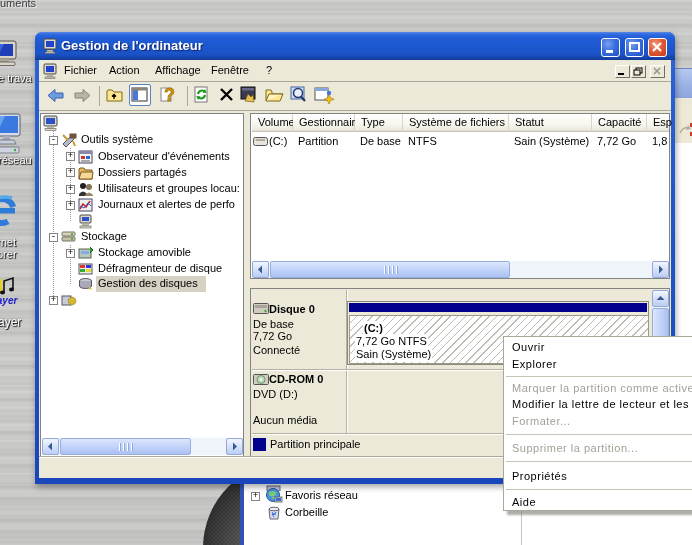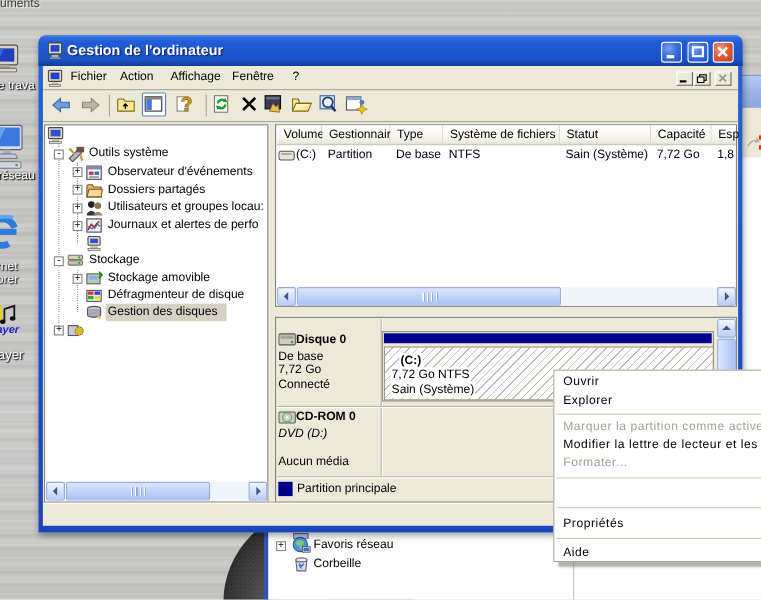--- a/index.html
+++ b/index.html
@@ -445,21 +445,21 @@
 
         <div class="abs" style="left:1px;top:80px;width:398px;height:1px;background:#b5b2a5;"></div>
         <div class="abs" style="left:1px;top:81px;width:398px;height:1px;background:#fff;"></div>
 
         <div class="abs" style="left:2px;top:84px;"><svg width="16" height="13">
               <rect x="0.5" y="1.5" width="15" height="10" rx="1" fill="#d0ccc0" stroke="#555"></rect>
               <circle cx="8" cy="6.5" r="4" fill="#c0d8c0" stroke="#696"></circle>
               <circle cx="8" cy="6.5" r="1.2" fill="#fff"></circle>
             </svg></div>
         <div class="ttext" style="left:18px;top:83px;font-weight:bold;">CD-ROM 0</div>
-        <div class="ttext" style="left:2px;top:98px;font-style:italic;">DVD (D:)</div>
+        <div class="ttext" style="left:2px;top:98px;">DVD (D:)</div>
         <div class="ttext" style="left:2px;top:124px;">Aucun média</div>
 
         <div class="abs" style="left:1px;top:144px;width:417px;height:1px;background:#b5b2a5;"></div>
         <div class="abs" style="left:1px;top:145px;width:417px;height:1px;background:#fff;"></div>
         <div class="abs navy" style="left:2px;top:149px;width:13px;height:13px;"></div>
         <div class="ttext" style="left:19px;top:148px;">Partition principale</div>
 
         <div class="sbtrack" style="left:401px;top:1px;width:17px;height:144px;"></div>
         <div class="sbbtn" style="left:401px;top:1px;">
             <svg width="15" height="15">
@@ -478,19 +478,20 @@
   </div>
 
   <div id="ctx">
     <div class="mi" style="top:2px;">Ouvrir</div>
     <div class="mi" style="top:19px;">Explorer</div>
     <div class="sep" style="top:39px;"></div>
     <div class="mi dis" style="top:43px;">Marquer la partition comme active</div>
     <div class="mi" style="top:59px;">Modifier la lettre de lecteur et les chemins d'a</div>
     <div class="mi dis" style="top:76px;">Formater...</div>
     <div class="sep" style="top:97px;"></div>
+    <div class="mi dis" style="top:103px;">Supprimer la partition...</div>
     <div class="sep" style="top:124px;"></div>
     <div class="mi" style="top:131px;">Propriétés</div>
     <div class="sep" style="top:152px;"></div>
     <div class="mi" style="top:157px;">Aide</div>
   </div>
 
 </div>
 
 </body></html>

